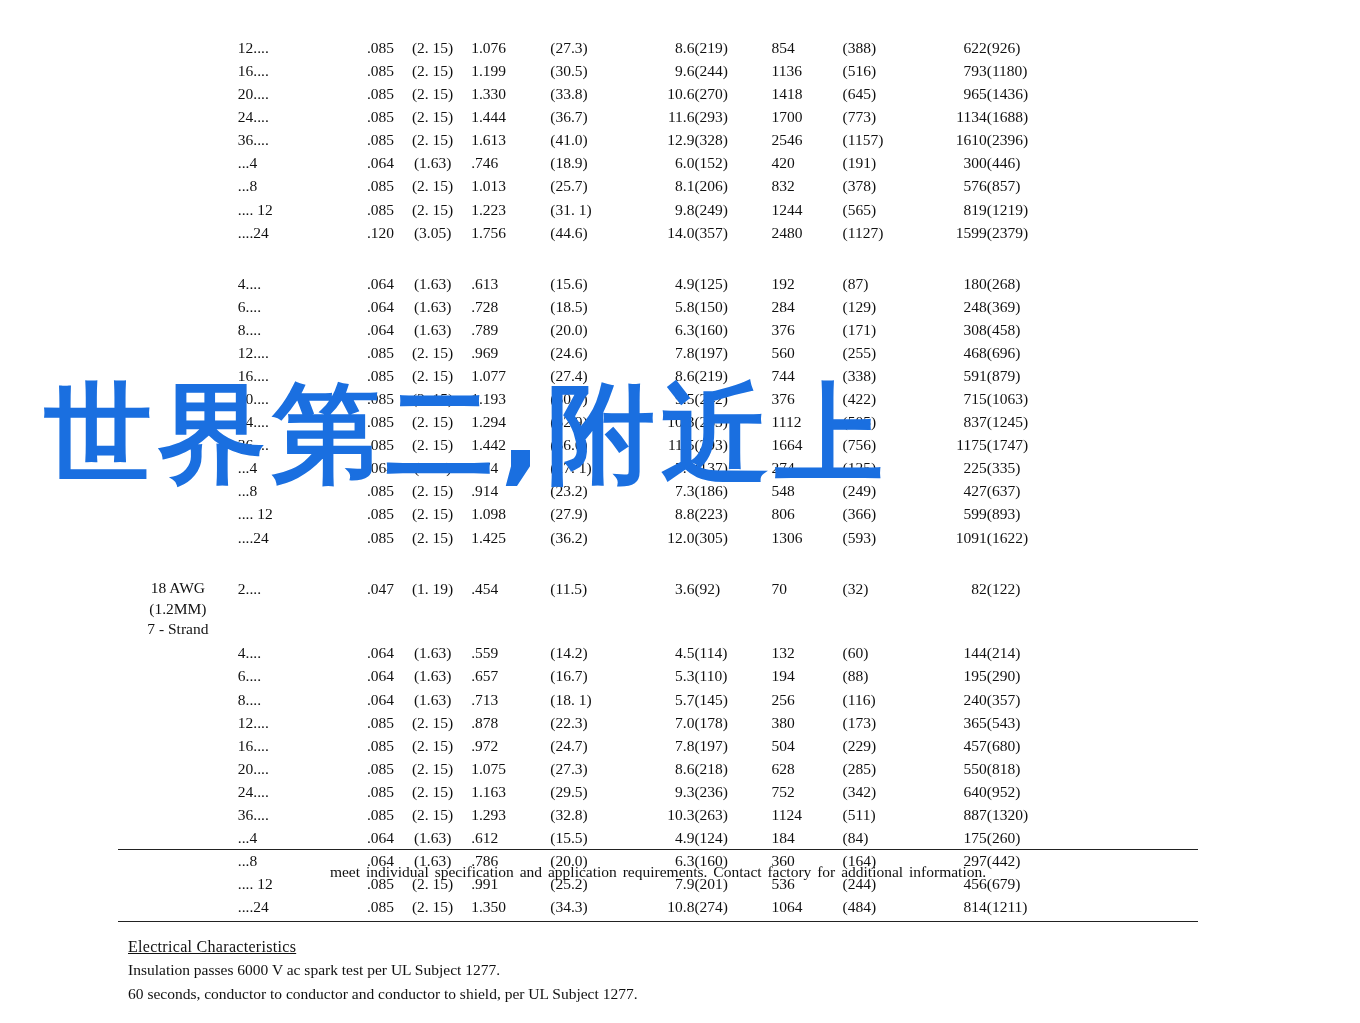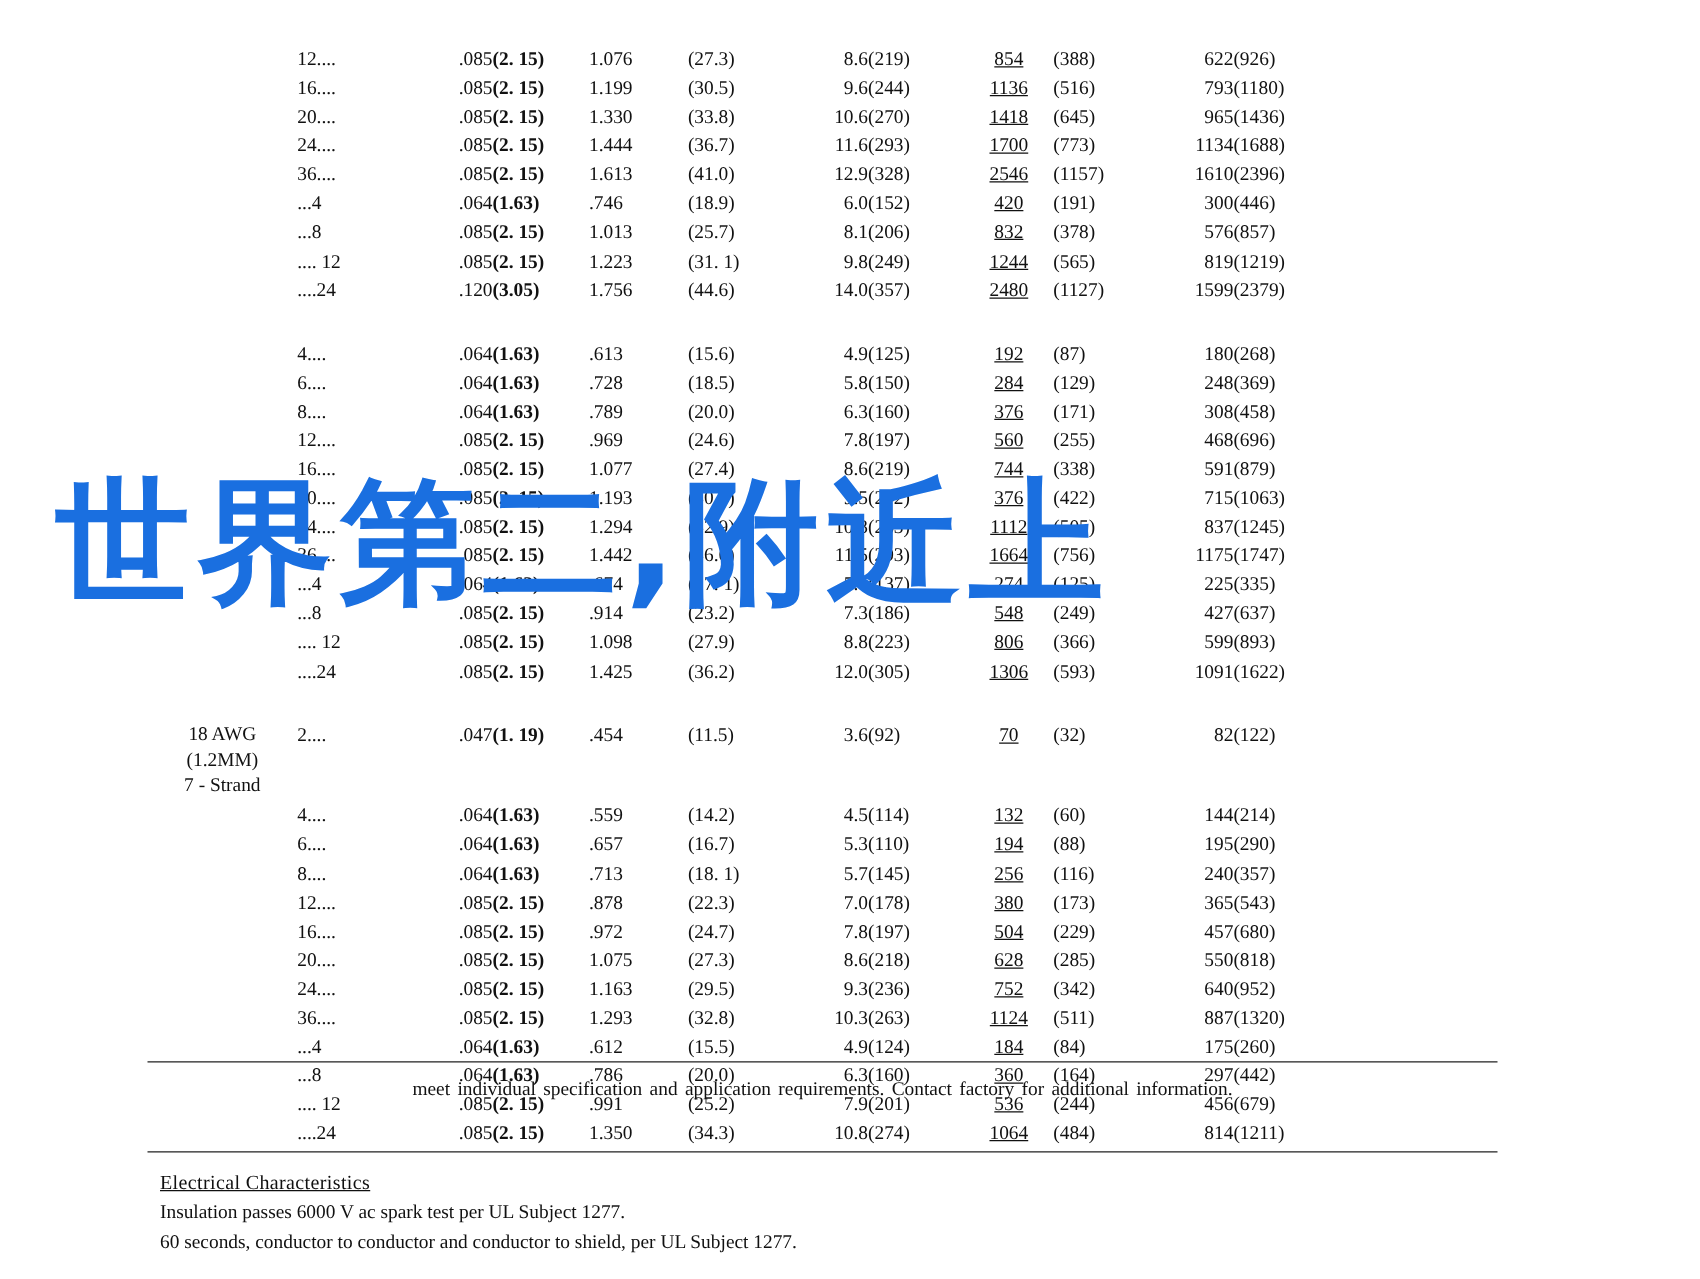--- a/index.html
+++ b/index.html
@@ -23,26 +23,26 @@
   }
   table.spec td{
     padding:1px 0;
     white-space:nowrap;
     vertical-align:top;
     line-height:1.36;
   }
   .c-gauge{width:118px;text-align:center;font-size:15.5px;}
   .c-cond{width:92px;text-align:left;padding-left:18px;}
   .c-wall{width:62px;text-align:right;}
-  .c-wallmm{width:76px;text-align:left;padding-left:10px;font-weight:bold;}
+  .c-wallmm{width:76px;text-align:center;padding-left:10px;}
   .c-od{width:78px;text-align:left;}
   .c-odmm{width:80px;text-align:left;padding-left:10px;}
   .c-wt{width:62px;text-align:right;}
   .c-wtmm{width:76px;text-align:left;padding-left:10px;}
-  .c-b1{width:70px;text-align:center;text-decoration:underline;}
+  .c-b1{width:70px;text-align:left;}
   .c-b1mm{width:80px;text-align:left;padding-left:14px;}
   .c-b2{width:62px;text-align:right;}
   .c-b2mm{width:80px;text-align:left;padding-left:14px;}
 
   .gauge-cell{font-size:15.5px;text-align:center;color:#111;}
   .gauge-cell div{line-height:1.35;}
 
   .group-gap td{height:26px;padding:0;}
 
   .divider{

